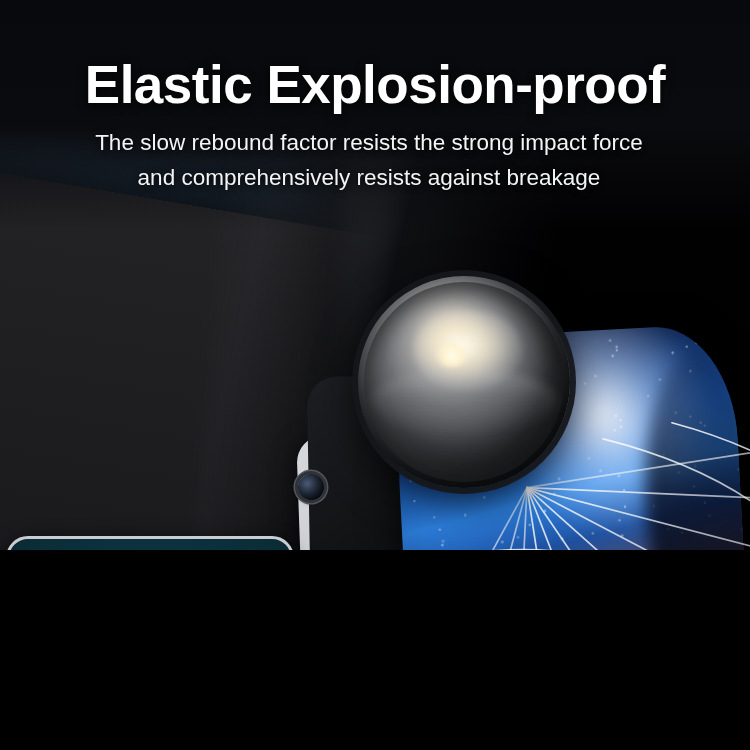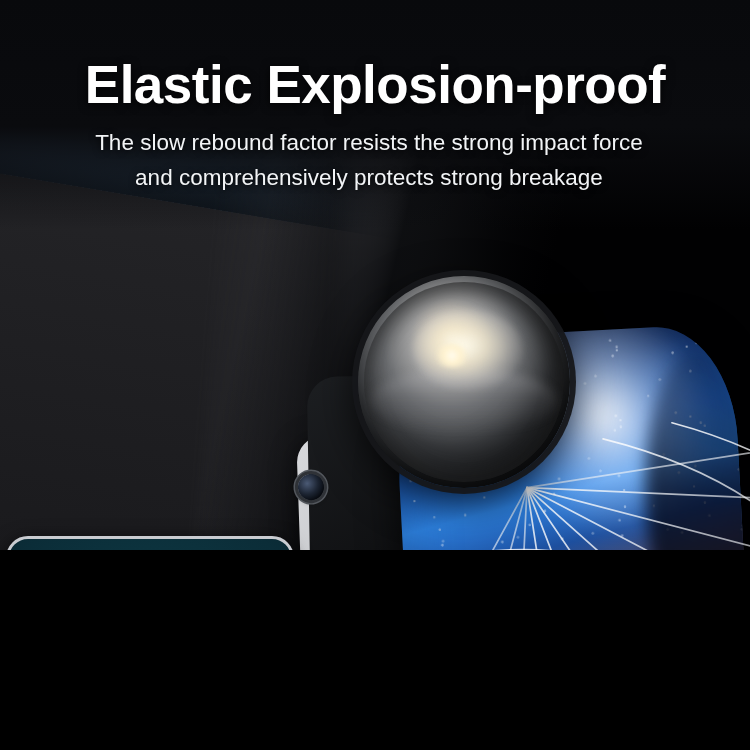--- a/index.html
+++ b/index.html
@@ -357,21 +357,21 @@
     <div class="ball-big-rim"></div>
     <div class="ball-big-band"></div>
     <div class="ball-big-spec"></div>
     <div class="ball-big-hot"></div>
   </div>
 
   <div class="title">Elastic Explosion-proof</div>
 
   <div class="subtitle">
     <span>The slow rebound factor resists the strong impact force</span>
-    <span>and comprehensively protects strong breakage</span>
+    <span>and comprehensively resists against breakage</span>
   </div>
 
   <div class="inset">
     <svg width="282" height="208" viewBox="0 0 282 208" aria-hidden="true">
       <defs>
         <linearGradient id="arrowG" x1="0" y1="1" x2="1" y2="0">
           <stop offset="0%" stop-color="#2e8c90"></stop>
           <stop offset="45%" stop-color="#56c3c4"></stop>
           <stop offset="100%" stop-color="#8fe4e2"></stop>
         </linearGradient>

